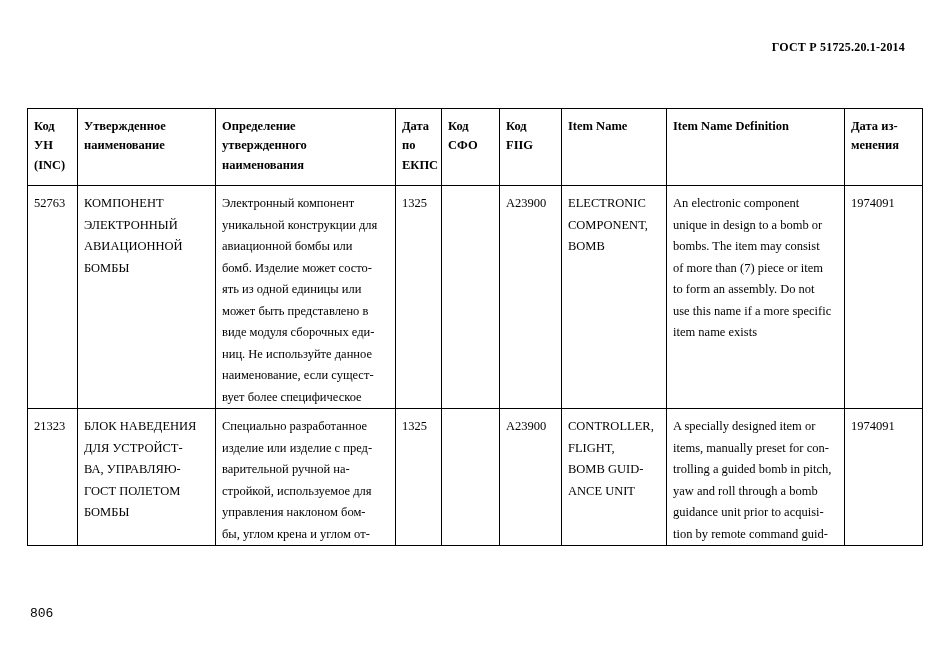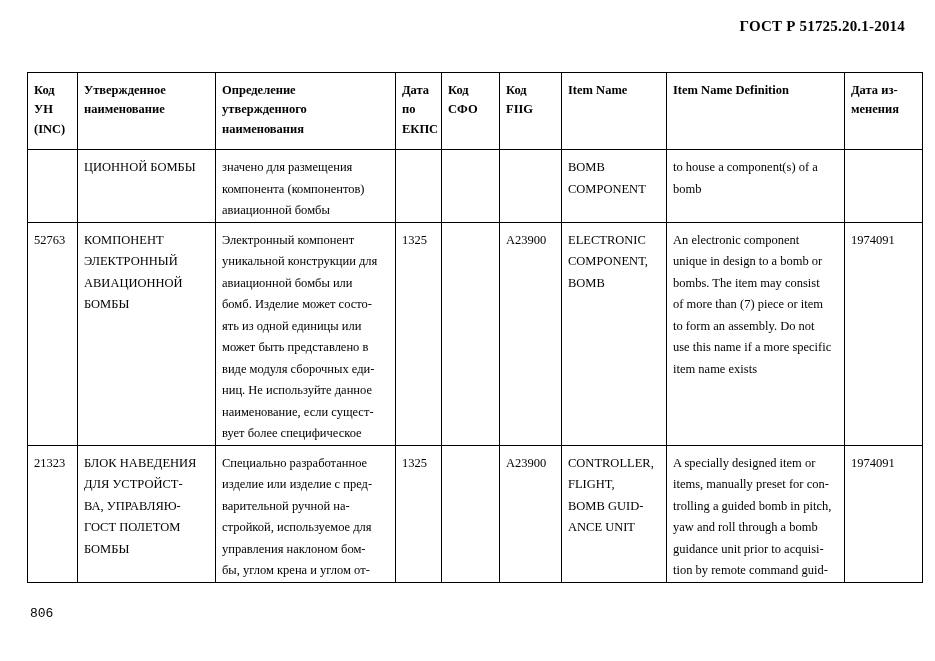--- a/index.html
+++ b/index.html
@@ -16,38 +16,39 @@
     overflow: hidden;
   }
   .page {
     position: relative;
     width: 935px;
     height: 661px;
     box-sizing: border-box;
   }
   .doc-header {
     position: absolute;
-    top: 18px;
+    top: 40px;
     right: 30px;
     font-family: "Liberation Serif", serif;
-    font-size: 15px;
+    font-size: 12px;
     font-weight: bold;
     letter-spacing: 0.2px;
     white-space: nowrap;
   }
   .table-wrap {
     position: absolute;
     top: 72px;
     left: 27px;
     width: 882px;
   }
   table.gost {
     border-collapse: collapse;
     table-layout: fixed;
     width: 882px;
+    margin-top: 36px;
   }
   table.gost td, table.gost th {
     border: 1px solid #000000;
     vertical-align: top;
     padding: 7px 6px 0 6px;
     font-size: 12.5px;
     line-height: 1.72;
     text-align: left;
     font-weight: normal;
   }
@@ -114,35 +115,20 @@
           <th style="white-space:pre-line">Код
 FIIG</th>
           <th style="white-space:pre-line">Item Name</th>
           <th style="white-space:pre-line">Item Name Definition</th>
           <th style="white-space:pre-line">Дата из-
 менения</th>
         </tr>
       </thead>
       <tbody>
         <tr>
-          <td style="white-space:pre-line"></td>
-          <td style="white-space:pre-line">ЦИОННОЙ БОМБЫ</td>
-          <td style="white-space:pre-line">значено для размещения
-компонента (компонентов)
-авиационной бомбы</td>
-          <td style="white-space:pre-line"></td>
-          <td style="white-space:pre-line"></td>
-          <td style="white-space:pre-line"></td>
-          <td style="white-space:pre-line">BOMB
-COMPONENT</td>
-          <td style="white-space:pre-line">to house a component(s) of a
-bomb</td>
-          <td style="white-space:pre-line"></td>
-        </tr>
-        <tr>
           <td style="white-space:pre-line">52763</td>
           <td style="white-space:pre-line">КОМПОНЕНТ
 ЭЛЕКТРОННЫЙ
 АВИАЦИОННОЙ
 БОМБЫ</td>
           <td style="white-space:pre-line">Электронный компонент
 уникальной конструкции для
 авиационной бомбы или
 бомб. Изделие может состо-
 ять из одной единицы или

